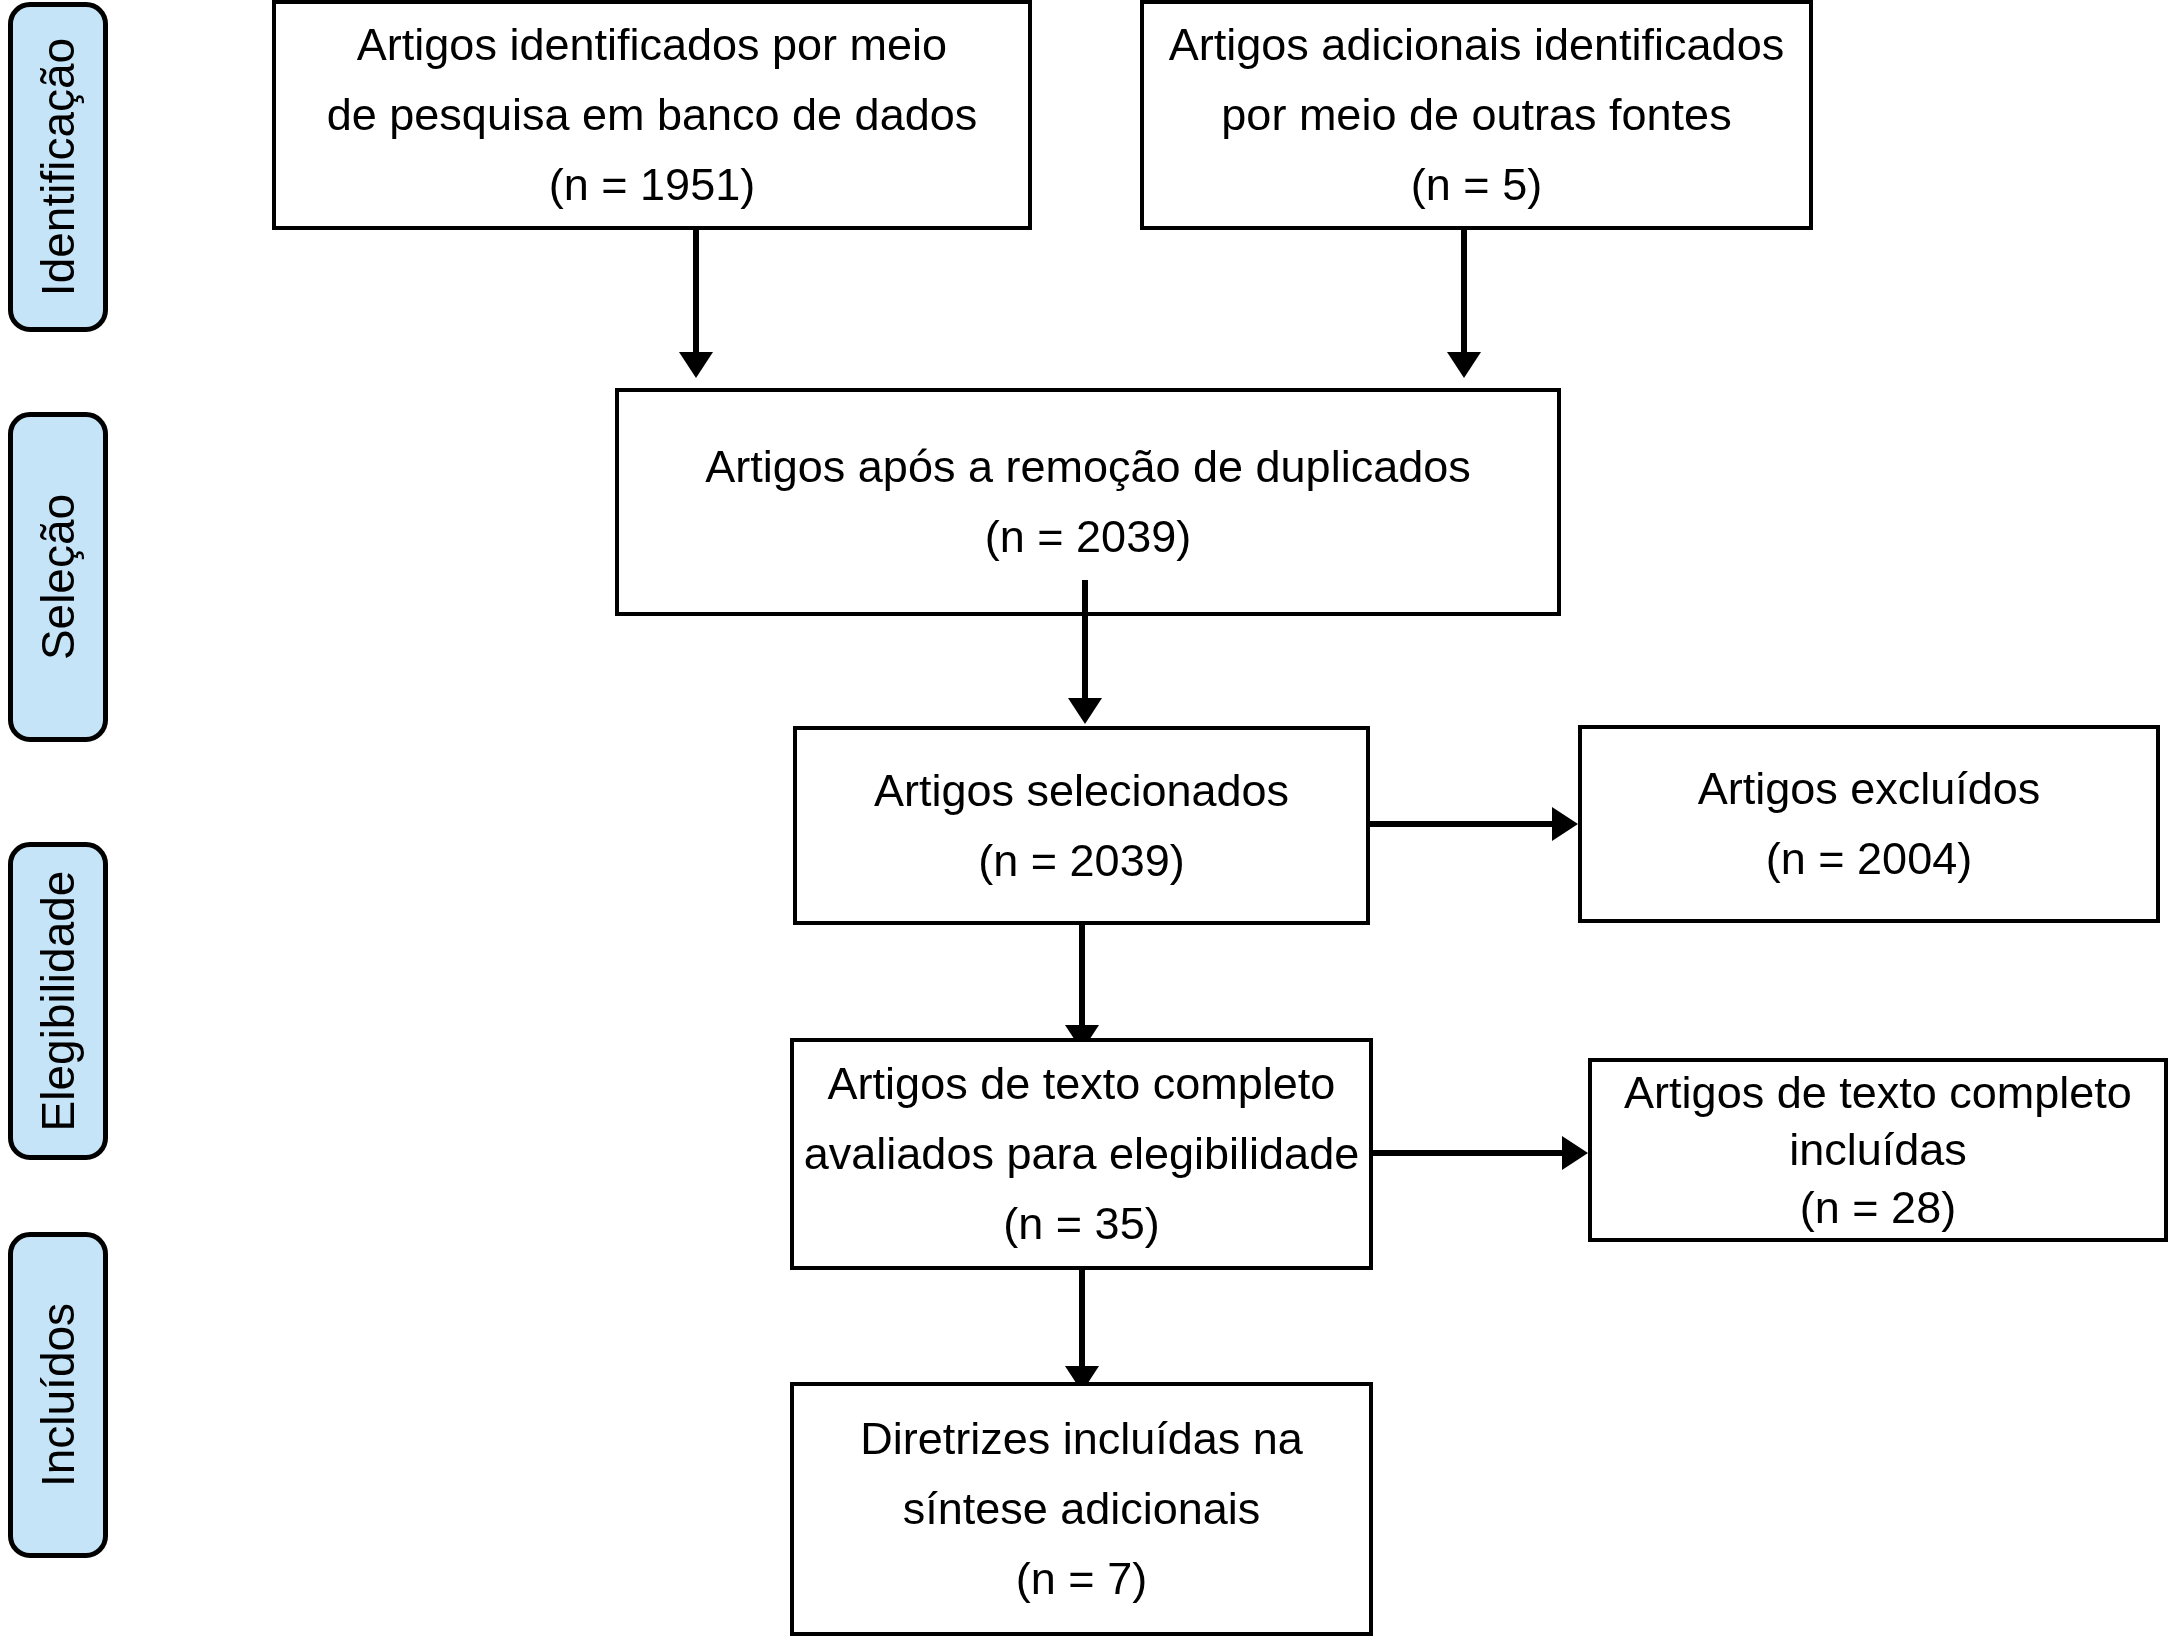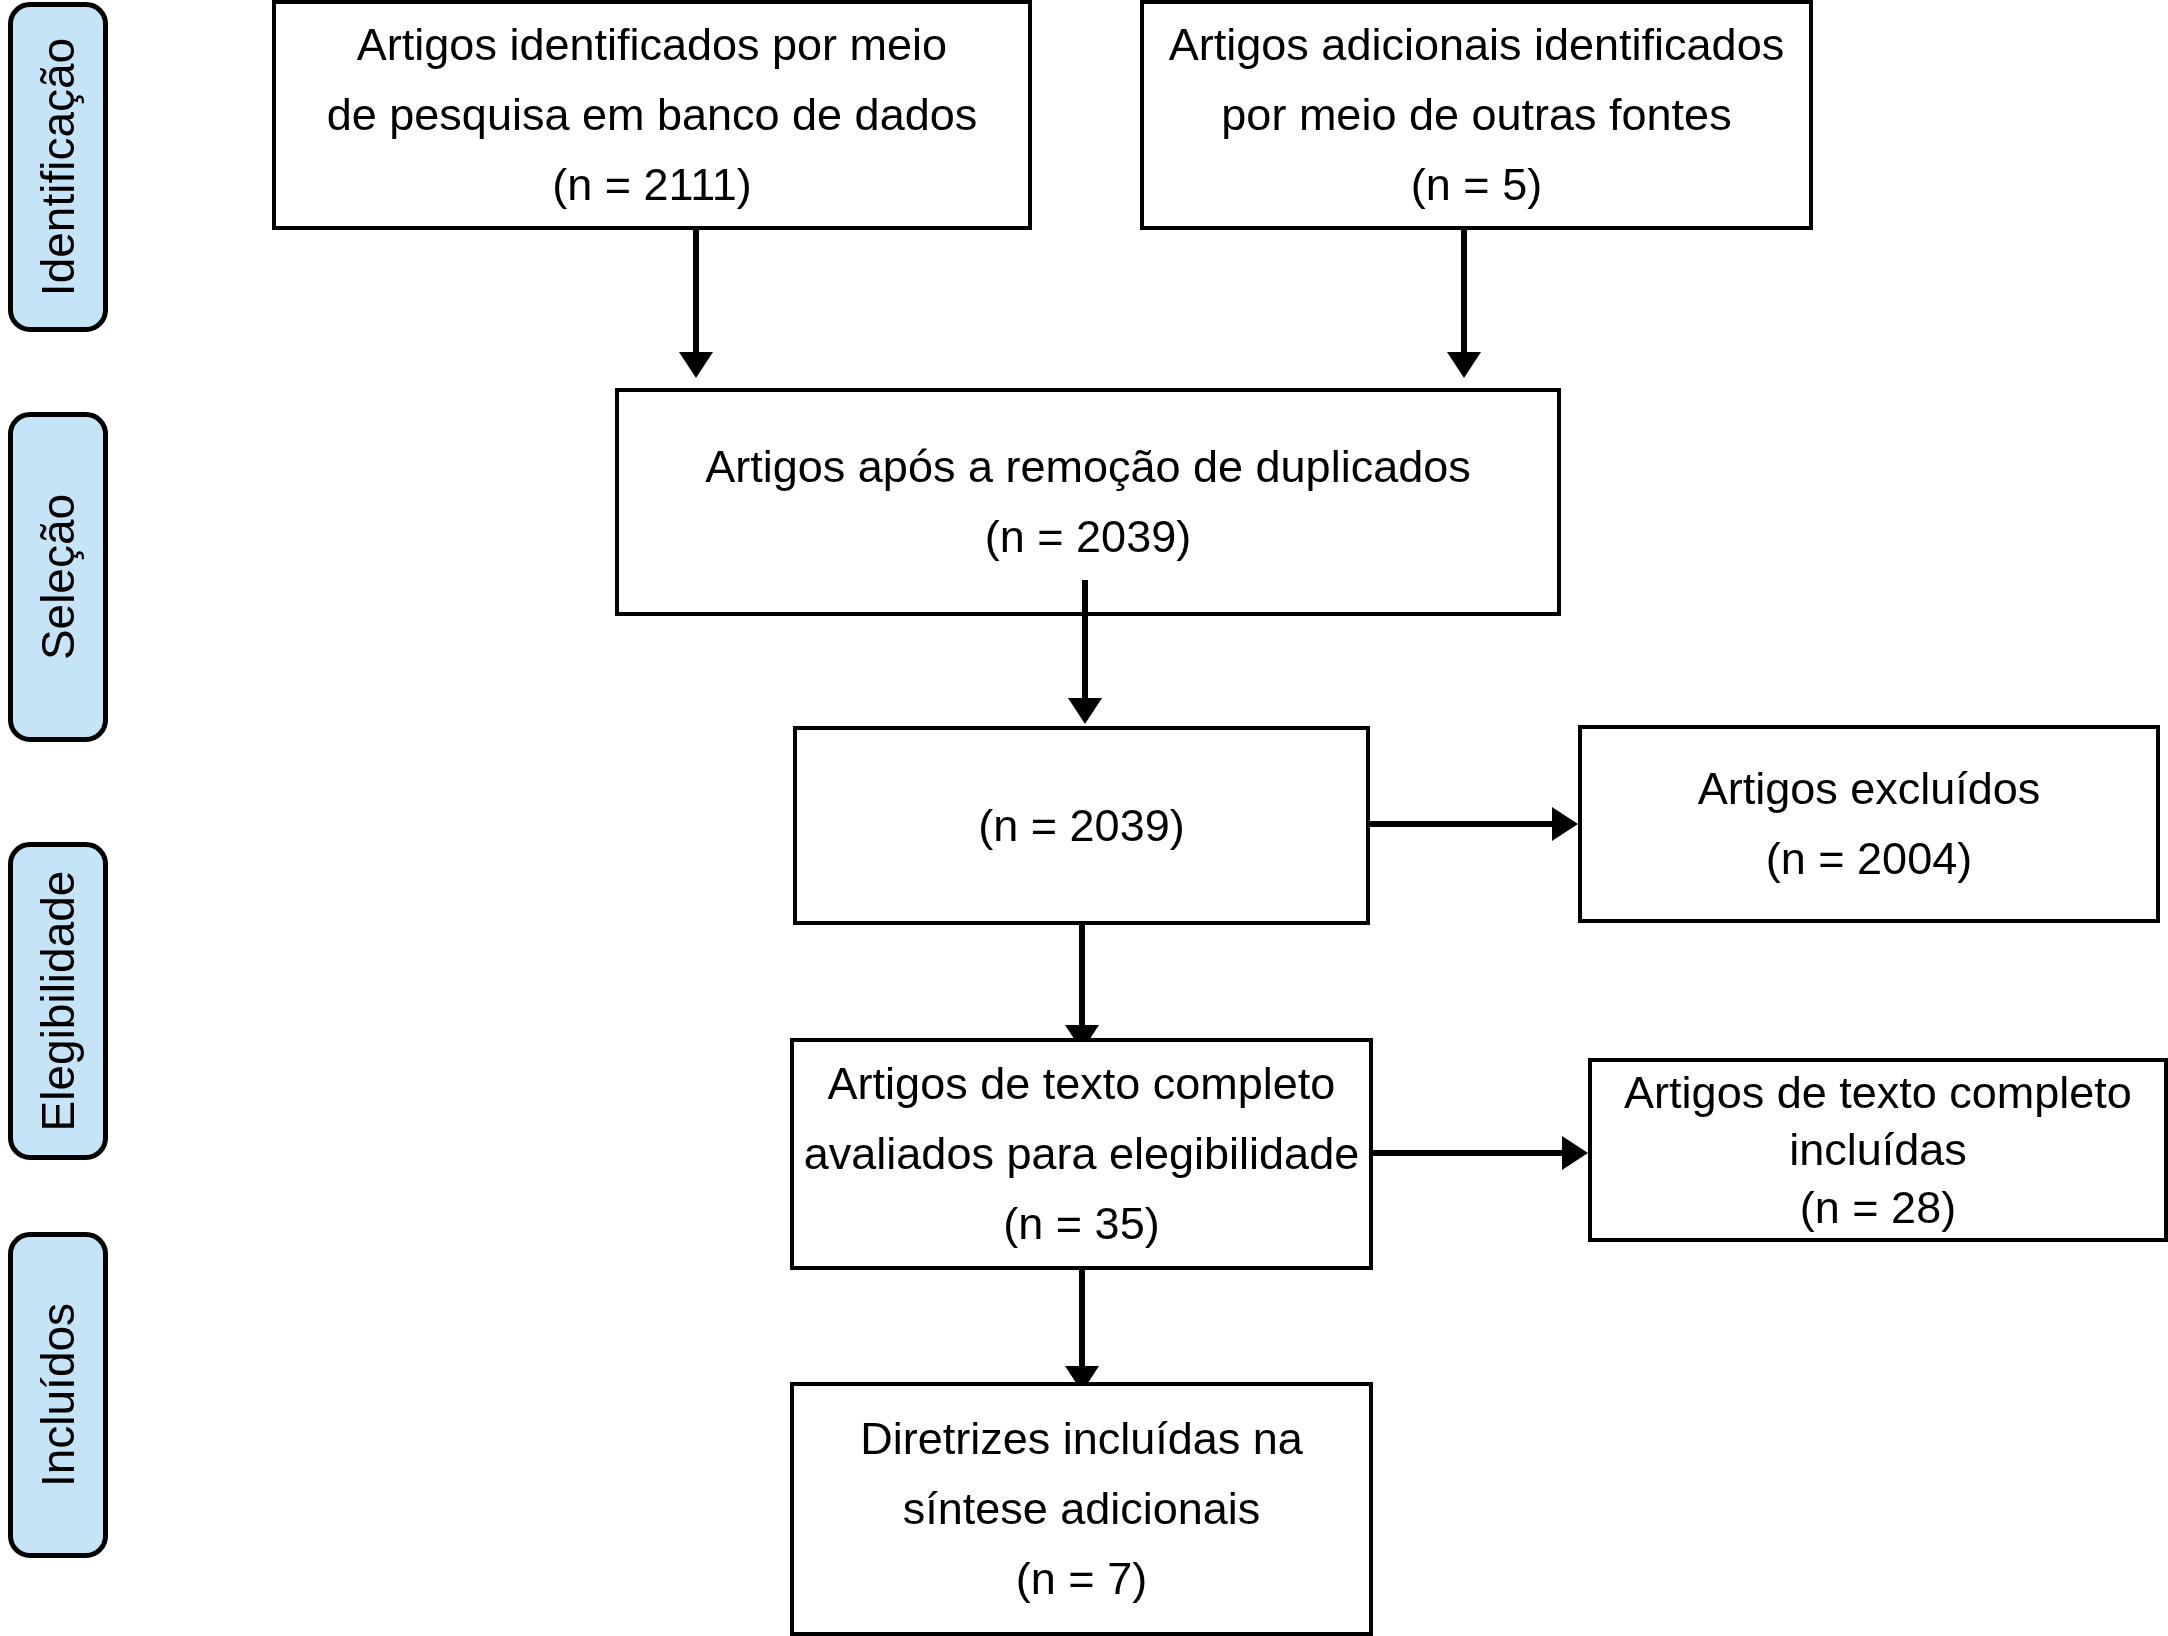--- a/index.html
+++ b/index.html
@@ -103,21 +103,21 @@
     <span class="stage-text">Elegibilidade</span>
   </div>
 
   <div class="stage-label" style="left:8px; top:1232px; width:100px; height:326px;">
     <span class="stage-text">Incluídos</span>
   </div>
 
   <div class="flow-box" style="left:272px; top:0px; width:760px; height:230px;">
     <span class="ln">Artigos identificados por meio</span>
     <span class="ln">de pesquisa em banco de dados</span>
-    <span class="ln">(n = 2111)</span>
+    <span class="ln">(n = 1951)</span>
   </div>
 
   <div class="flow-box" style="left:1140px; top:0px; width:673px; height:230px;">
     <span class="ln">Artigos adicionais identificados</span>
     <span class="ln">por meio de outras fontes</span>
     <span class="ln">(n = 5)</span>
   </div>
 
   <div class="conn-v" style="left:693px; top:230px; height:122px;"></div>
   <div class="arrow-down" style="left:679px; top:352px;"></div>
@@ -127,20 +127,21 @@
 
   <div class="flow-box" style="left:615px; top:388px; width:946px; height:228px;">
     <span class="ln">Artigos após a remoção de duplicados</span>
     <span class="ln">(n = 2039)</span>
   </div>
 
   <div class="conn-v" style="left:1082px; top:580px; height:118px;"></div>
   <div class="arrow-down" style="left:1068px; top:698px;"></div>
 
   <div class="flow-box" style="left:793px; top:726px; width:577px; height:199px;">
+    <span class="ln">Artigos selecionados</span>
     <span class="ln">(n = 2039)</span>
   </div>
 
   <div class="flow-box" style="left:1578px; top:725px; width:582px; height:198px;">
     <span class="ln">Artigos excluídos</span>
     <span class="ln">(n = 2004)</span>
   </div>
 
   <div class="conn-h" style="left:1370px; top:821px; width:184px;"></div>
   <div class="arrow-right" style="left:1552px; top:807px;"></div>

